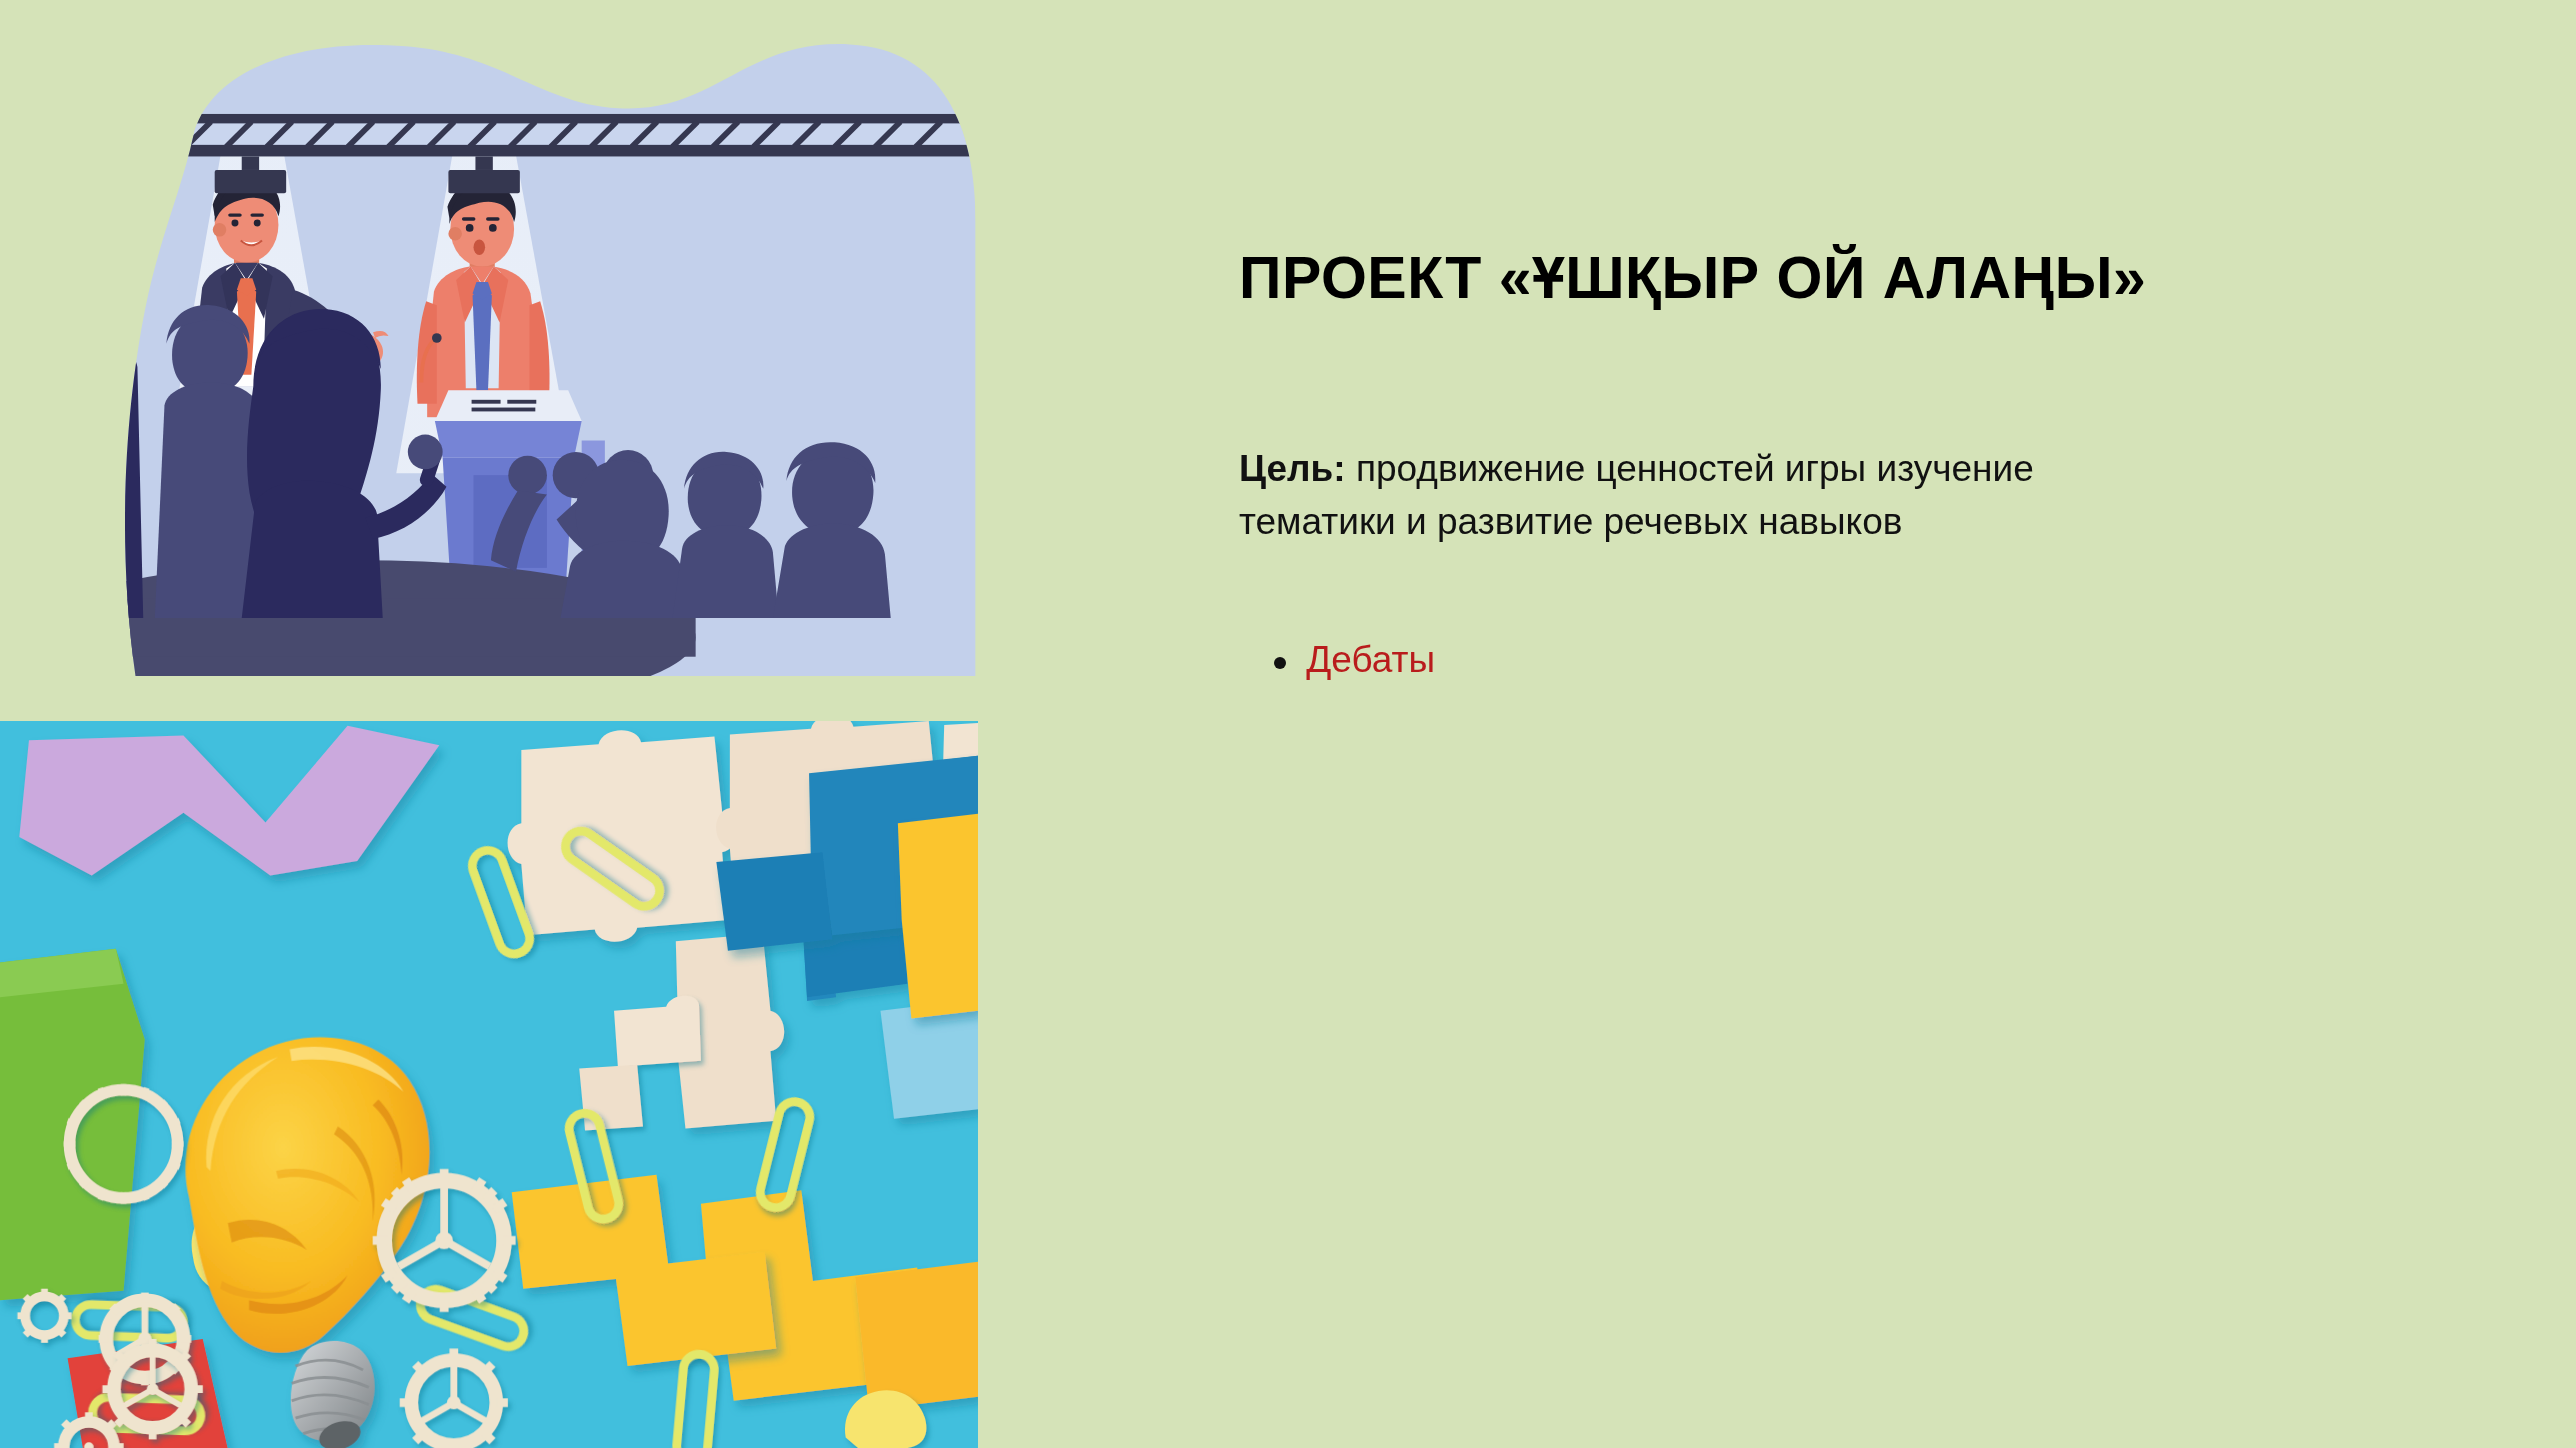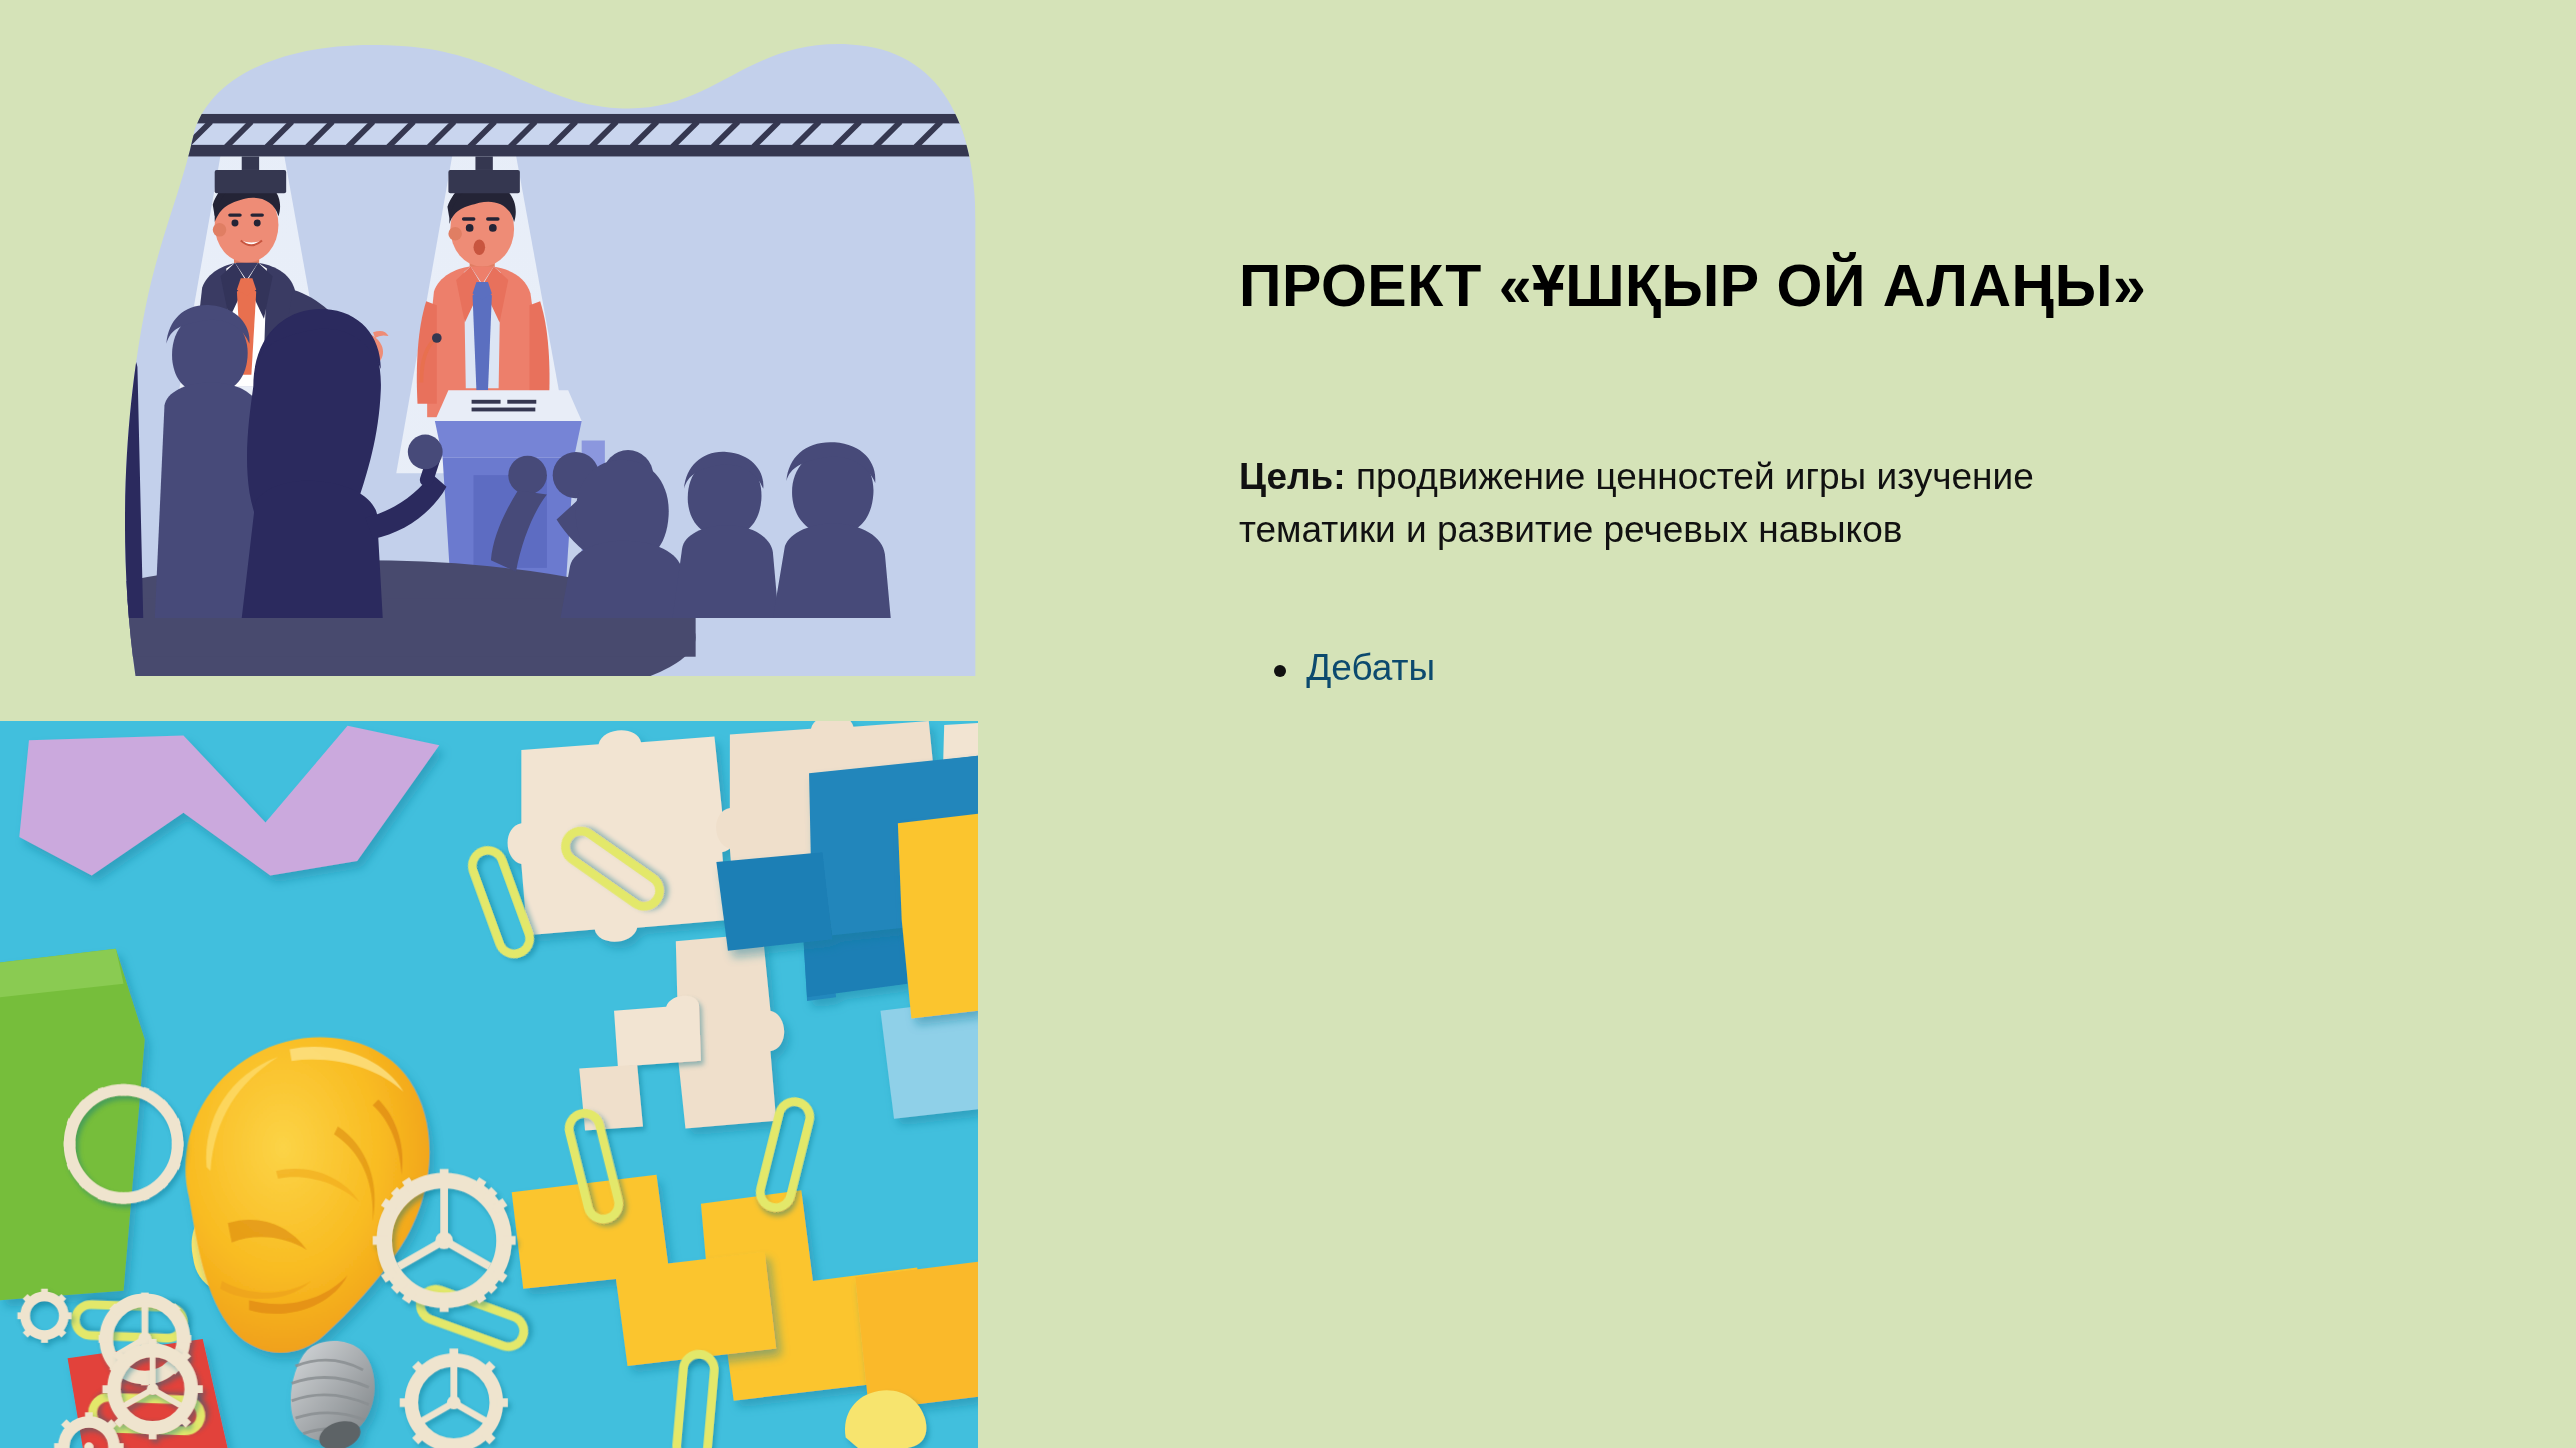--- a/index.html
+++ b/index.html
@@ -36,21 +36,21 @@
     height: 728px;
     overflow: hidden;
     background: #3FBEDC;
   }
   #puzzle-photo svg { display: block; width: 100%; height: 100%; }
 
   
   #text-column {
     position: absolute;
     left: 1239px;
-    top: 12px;
+    top: 4px;
     width: 1285px;
     height: 1426px;
   }
   #slide-title {
     position: absolute;
     left: 0px;
     top: 240px;
     width: 1285px;
     font-size: 59px;
     font-weight: bold;
@@ -79,21 +79,21 @@
     width: 966px;
     margin: 0;
     padding: 0;
     list-style: none;
   }
   #bullet-list li {
     position: relative;
     padding-left: 48px;
     font-size: 37px;
     line-height: 1.0;
-    color: #0c4a6e;
+    color: #b91c1c;
     margin-bottom: 29px;
   }
   #bullet-list li .bullet-dot {
     position: absolute;
     left: 15.5px;
     top: 15.5px;
     width: 12.6px;
     height: 12.6px;
     border-radius: 50%;
     background: #111111;

